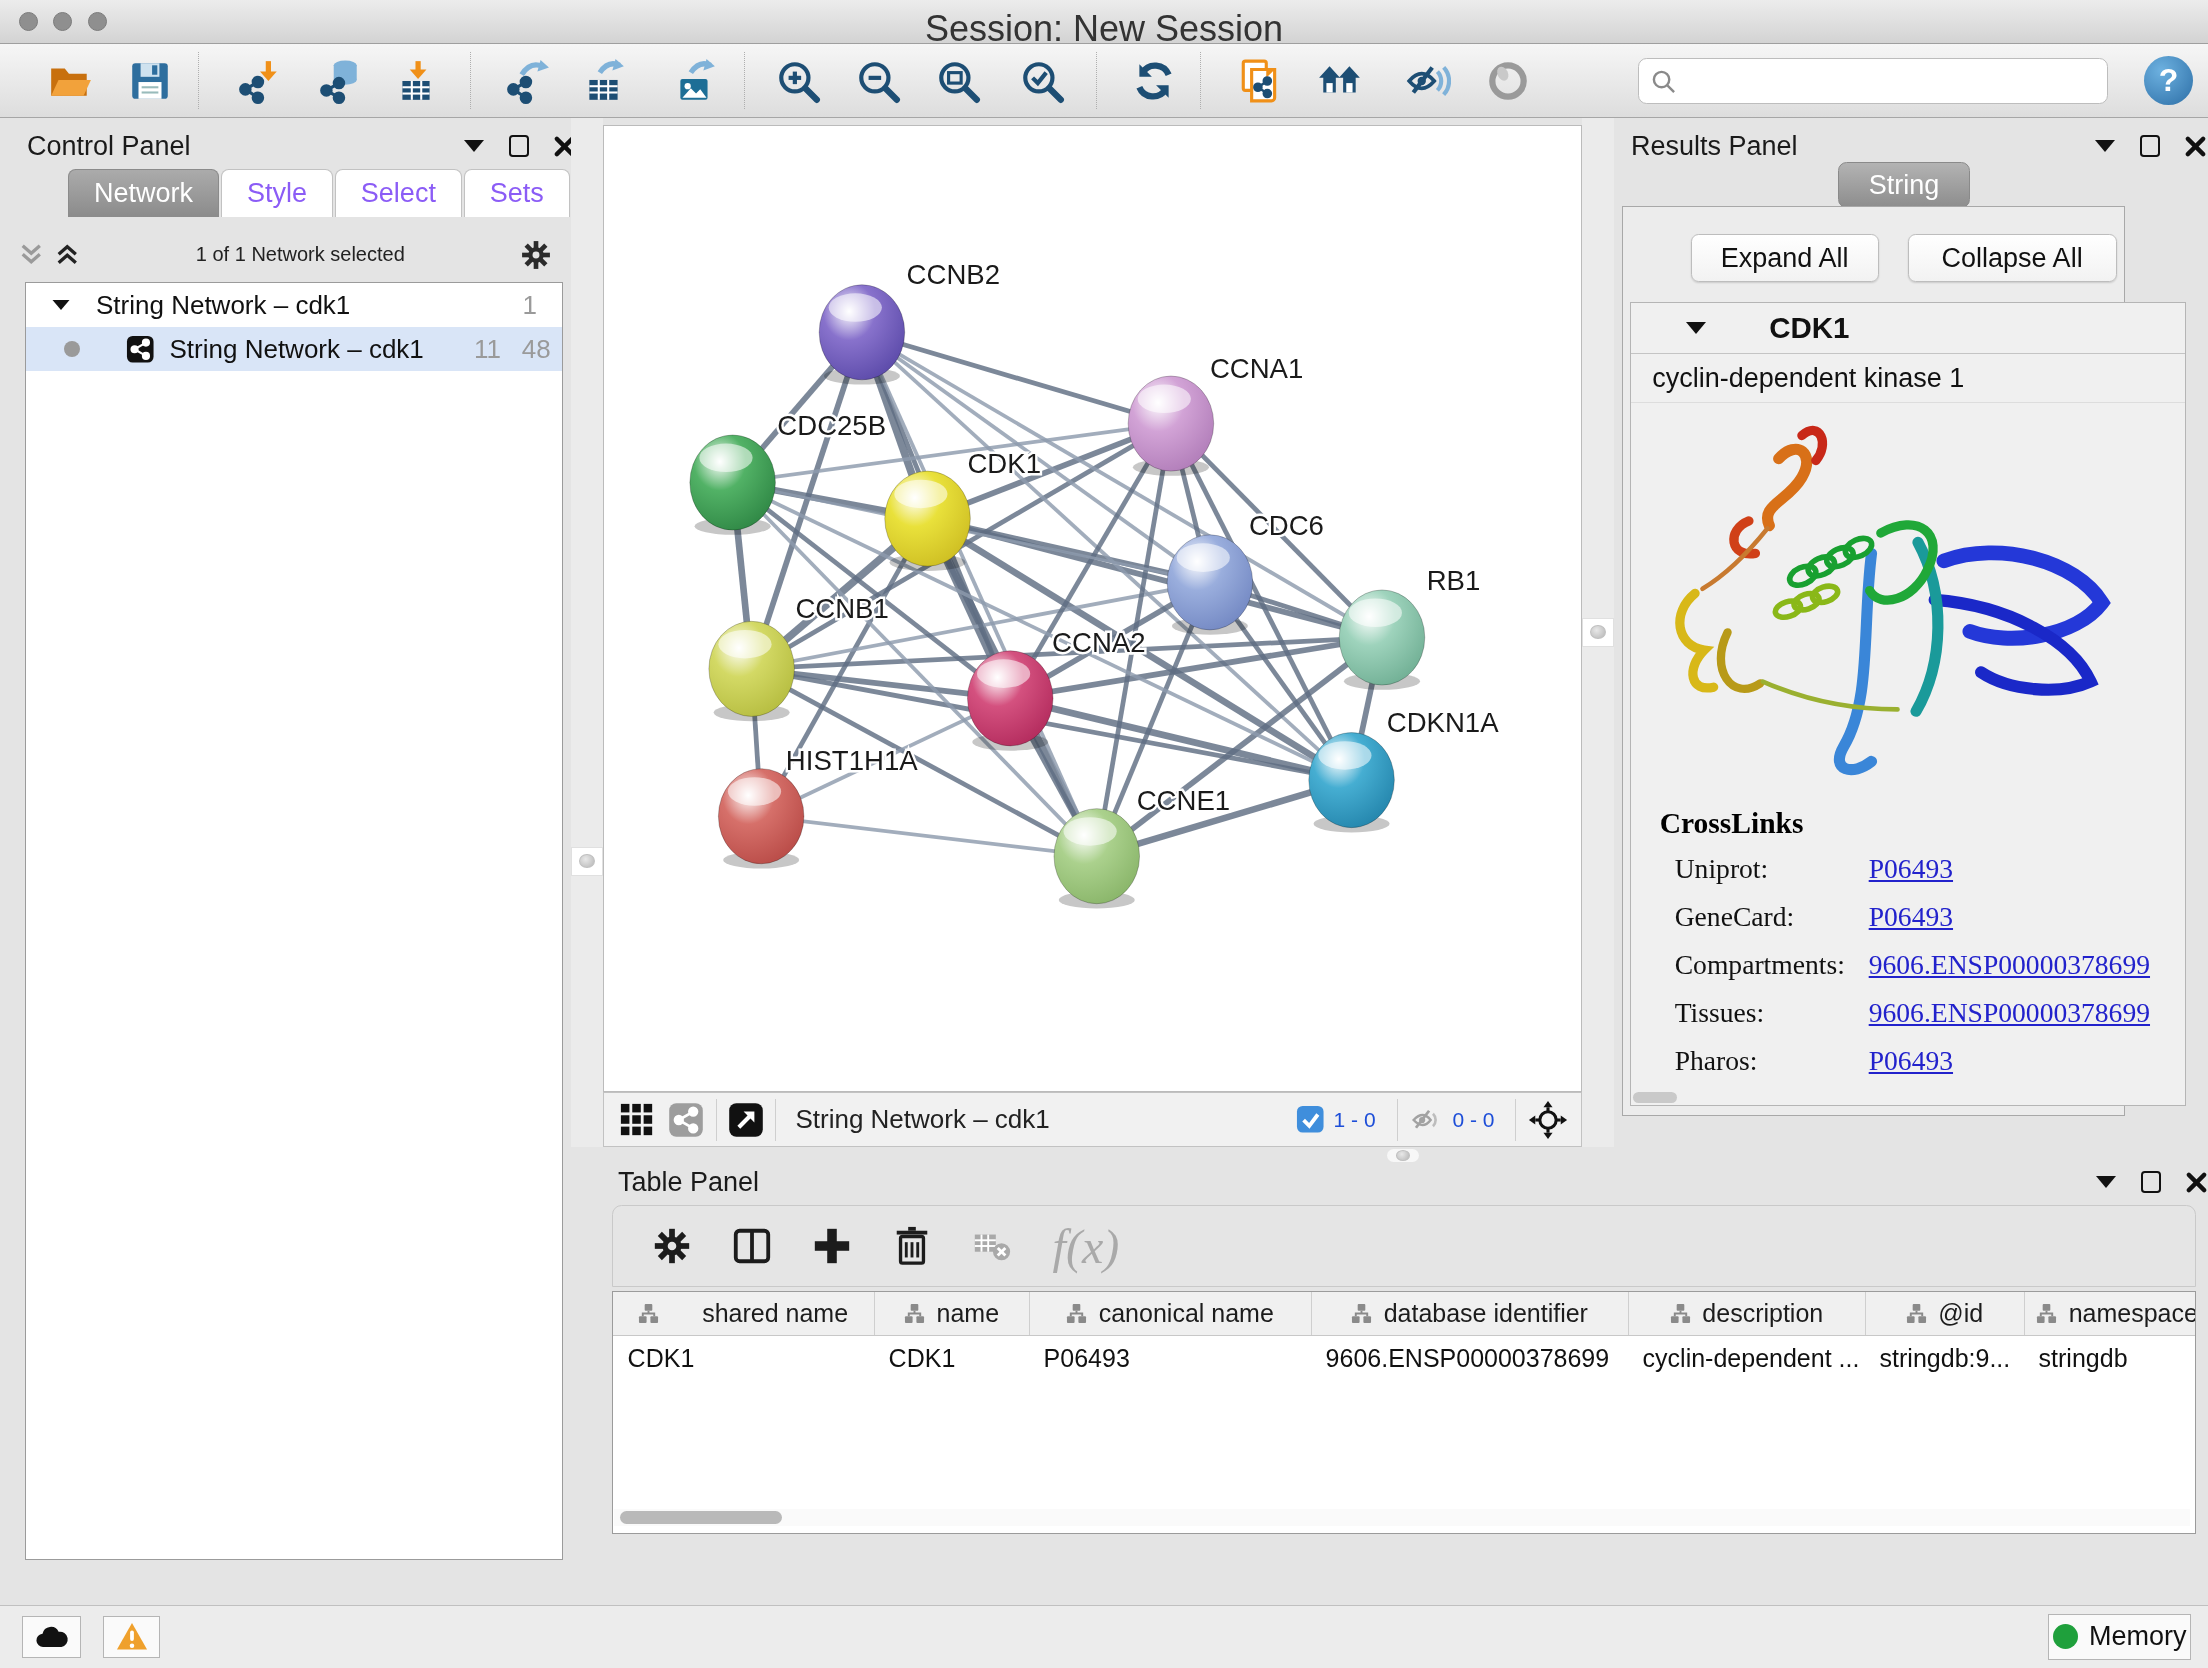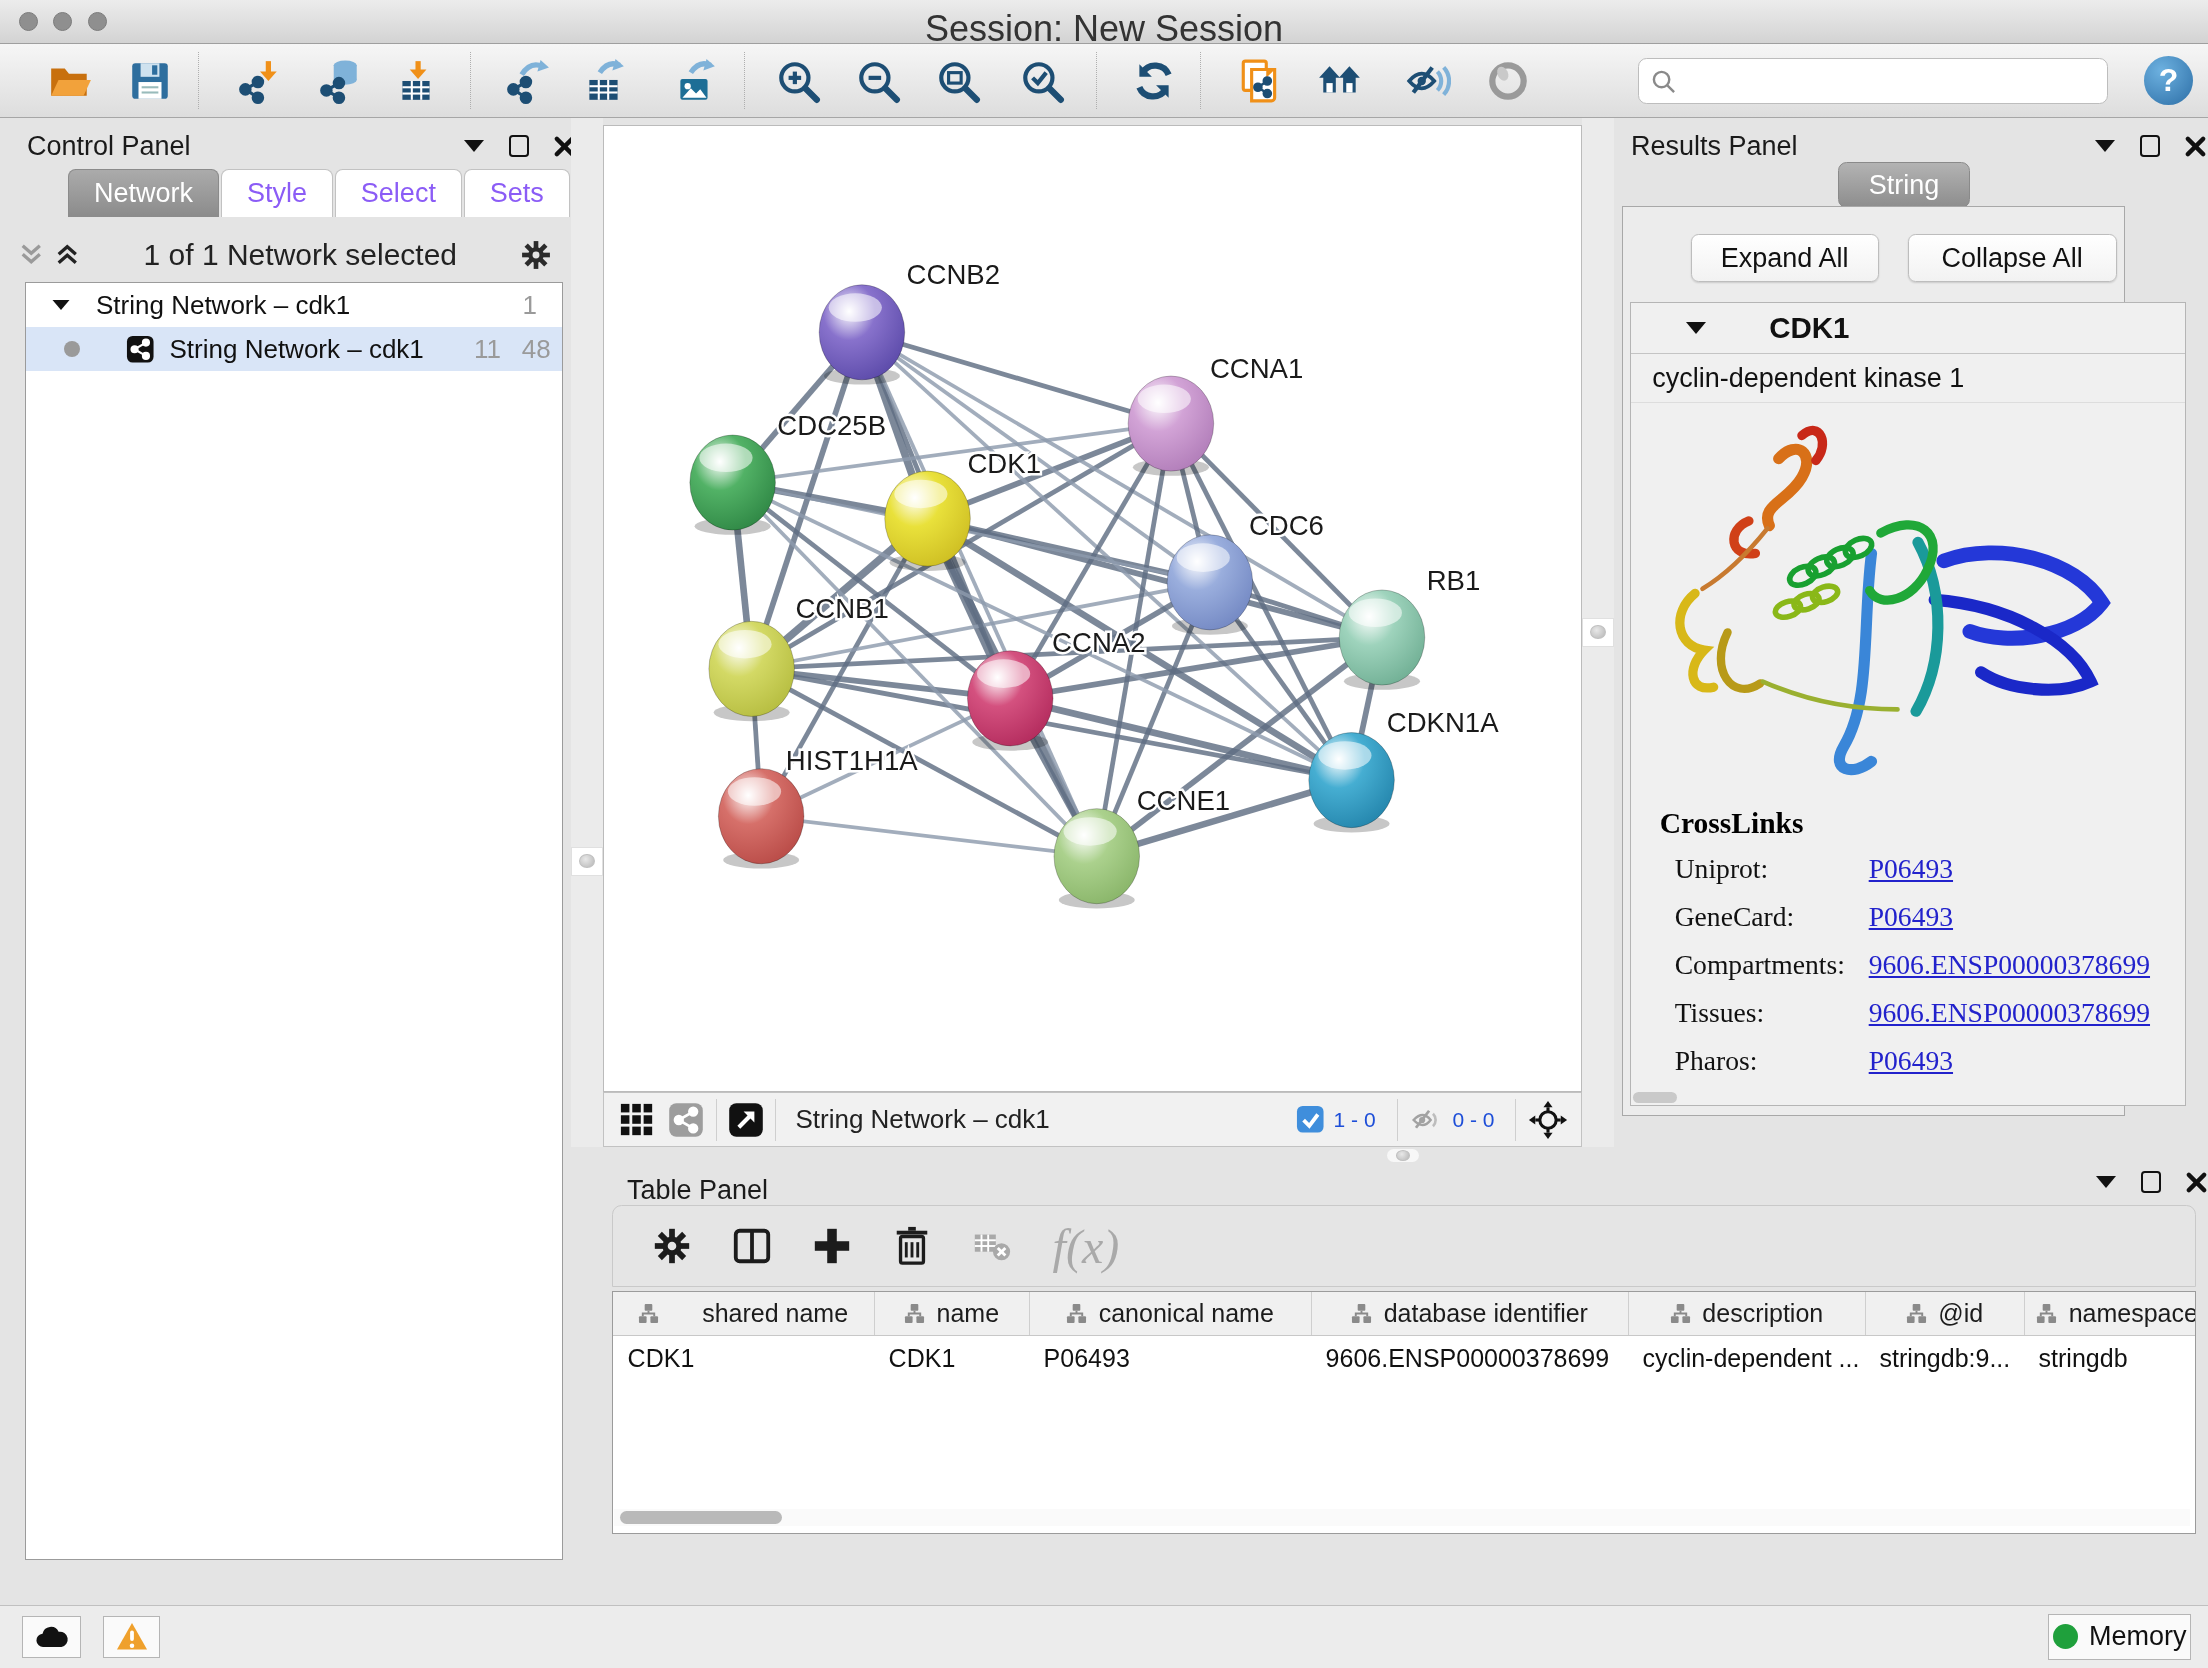--- a/index.html
+++ b/index.html
@@ -39,21 +39,21 @@
   
   #control-panel { left:0; top:118px; width:571px; height:1488px; }
   #cp-title { position:absolute; left:27px; top:13.3px; }
   .tabs-row { position:absolute; display:flex; align-items:flex-end; }
   .tab { height:48px; background:#fff; border:1px solid #c2c2c2; border-bottom:none;
     border-radius:7.6px 7.6px 0 0; font-size:27px; color:#8b5cf6; display:flex; align-items:center;
     justify-content:center; padding:0 25px; margin-right:1.9px; }
   .tab.sel { background:linear-gradient(#ababab,#8b8b8b); color:#fff; border-color:#8b8b8b; }
   #cp-selrow { position:absolute; left:17px; top:112px; width:536px; height:49px;
     display:flex; align-items:center; }
-  #cp-selstatus { flex:1; text-align:center; font-size:30px; color:#222; }
+  #cp-selstatus { flex:1; text-align:center; font-size:20px; color:#222; }
   #cp-tree { position:absolute; left:25px; top:164px; width:538px; height:1278px;
     background:#fff; border:1.9px solid #9b9b9b; }
   .tree-row { position:relative; height:44px; display:flex; align-items:center; font-size:26px; color:#111; }
   .tree-row.sel { background:#d9e5f7; }
   .tree-count { color:#9a9a9a; }
 
   
   .vsplit { top:118px; width:32px; height:1029px; background:#ebebeb; }
   .knob-box { position:absolute; width:32px; height:28.5px; background:#fff; display:flex;
     align-items:center; justify-content:center; border:1px solid #e0e0e0; }
@@ -95,21 +95,21 @@
     font-family:"Liberation Serif", serif; }
   #cl-head { font-size:29.5px; font-weight:bold; color:#000; margin-bottom:13.3px; }
   .clrow { display:flex; margin-bottom:16px; }
   .cl-label { width:209px; font-size:27.6px; color:#111; padding-left:15px; }
   .cl-value { font-size:27.6px; color:#2222cc; text-decoration:underline; }
   #rp-hscroll { position:absolute; left:1.9px; bottom:1.9px; width:44px; height:11.4px;
     background:#c9c9c9; border-radius:5.7px; }
 
   
   #table-panel { left:603px; top:1156px; width:1605px; height:450px; }
-  #tp-title { position:absolute; left:24px; top:11.4px;margin-top:8px; }
+  #tp-title { position:absolute; left:15px; top:11.4px; }
   #tp-toolbar { position:absolute; left:8.6px; top:49px; width:1584px; height:82px;
     background:#e5e5e5; border:1px solid #c9c9c9; border-radius:9.5px 9.5px 0 0; display:flex;
     align-items:center; }
   .tp-icon { margin-left:38px; }
   #fx-label { font-family:"Liberation Serif", serif; font-style:italic; font-size:48px;
     color:#a9a9a9; margin-left:40px; }
   #tp-table { position:absolute; left:8.6px; top:135px; width:1584px; height:243px;
     background:#fff; border:1.9px solid #9b9b9b; overflow:hidden; }
   #tp-header { display:flex; height:44px; background:#f0f0f0; border-bottom:1px solid #c8c8c8; }
   .th { display:flex; align-items:center; justify-content:center; gap:11.4px; font-size:25px;

